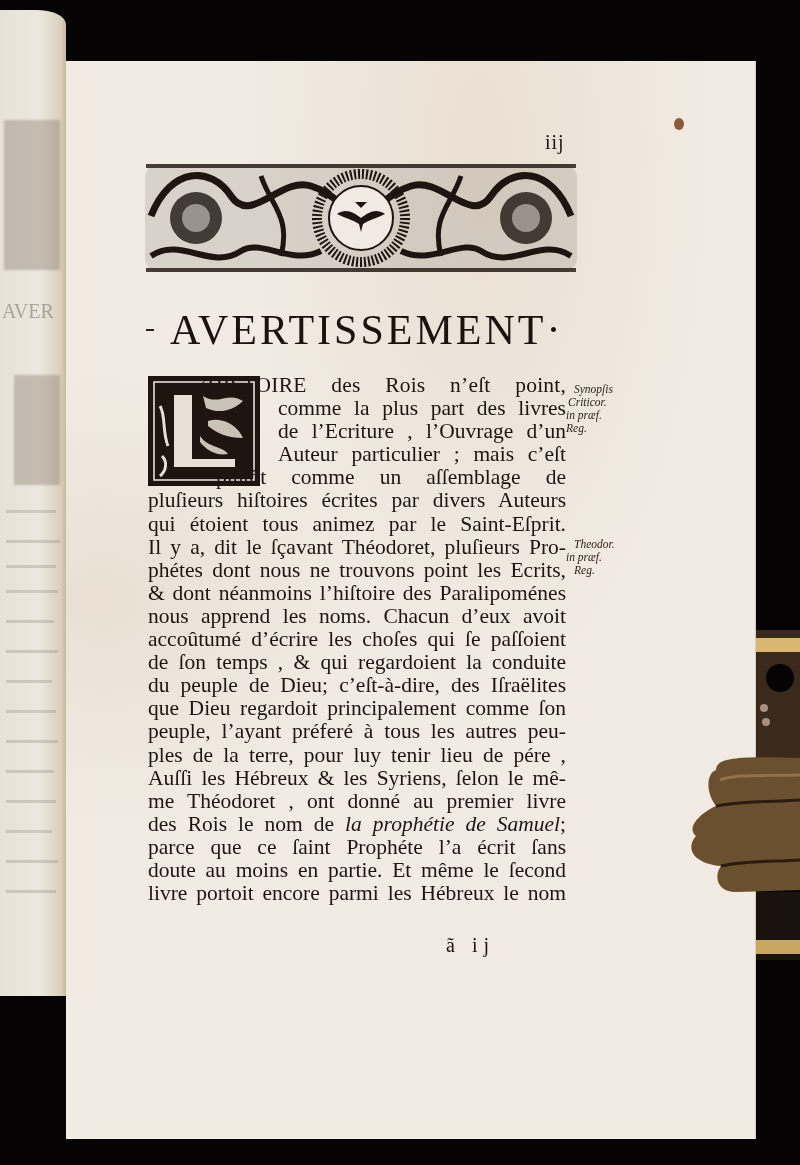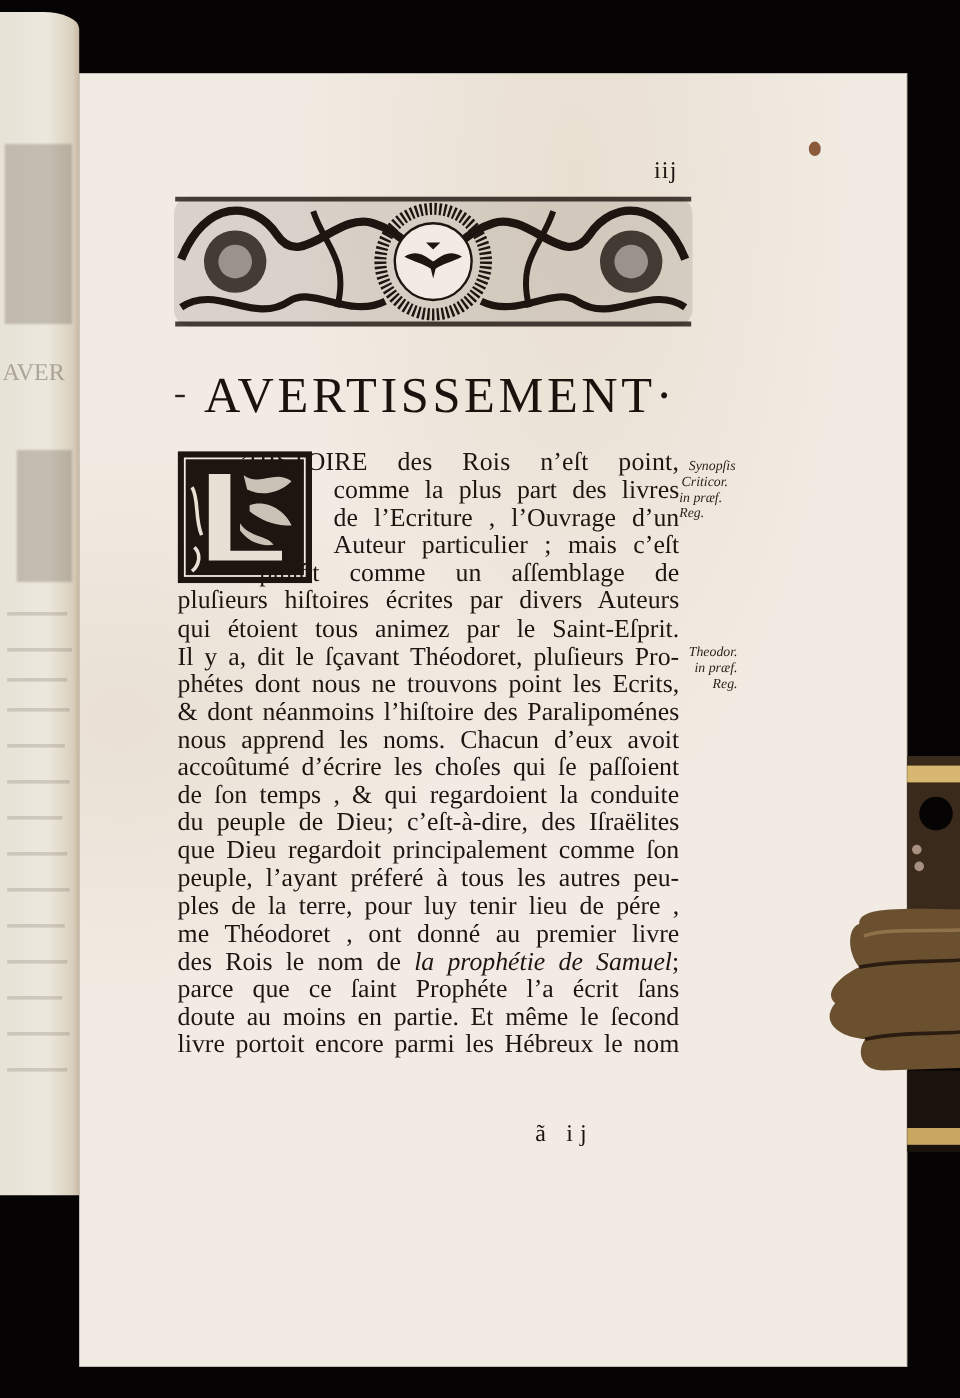--- a/index.html
+++ b/index.html
@@ -94,36 +94,37 @@
     <div class="line">Il y a, dit le ſçavant Théodoret, pluſieurs Pro-</div>
     <div class="line">phétes dont nous ne trouvons point les Ecrits,</div>
     <div class="line">&amp; dont néanmoins l’hiſtoire des Paralipoménes</div>
     <div class="line">nous apprend les noms. Chacun d’eux avoit</div>
     <div class="line">accoûtumé d’écrire les choſes qui ſe paſſoient</div>
     <div class="line">de ſon temps , &amp; qui regardoient la conduite</div>
     <div class="line">du peuple de Dieu; c’eſt-à-dire, des Iſraëlites</div>
     <div class="line">que Dieu regardoit principalement comme ſon</div>
     <div class="line">peuple, l’ayant préferé à tous les autres peu-</div>
     <div class="line">ples de la terre, pour luy tenir lieu de pére ,</div>
+    <div class="line">Auſſi les Hébreux &amp; les Syriens, ſelon le mê-</div>
     <div class="line">me Théodoret , ont donné au premier livre</div>
     <div class="line"><span>des Rois le nom de </span><span class="italic">la prophétie de Samuel</span><span>;</span></div>
     <div class="line">parce que ce ſaint Prophéte l’a écrit ſans</div>
     <div class="line">doute au moins en partie. Et même le ſecond</div>
     <div class="line">livre portoit encore parmi les Hébreux le nom</div>
   </div>
 
   <div class="sig">ã ij</div>
 
   <div class="margin-note" style="left:500px;top:322px;">
     <div style="padding-left:8px;">Synopſis</div>
     <div style="padding-left:2px;">Criticor.</div>
     <div>in præf.</div>
     <div>Reg.</div>
   </div>
-  <div class="margin-note" style="left:500px;top:477px;text-align:right;">
+  <div class="margin-note" style="left:500px;top:477px;">
     <div style="padding-left:8px;">Theodor.</div>
     <div>in præf.</div>
     <div style="padding-left:8px;">Reg.</div>
   </div>
 </div>
 
 <svg class="clasp" viewBox="0 0 124 330">
   <rect x="80" y="0" width="44" height="140" fill="#3a2a1c"></rect>
   <rect x="80" y="8" width="44" height="14" fill="#d8b870"></rect>
   <circle cx="104" cy="48" r="14" fill="#050303"></circle>

